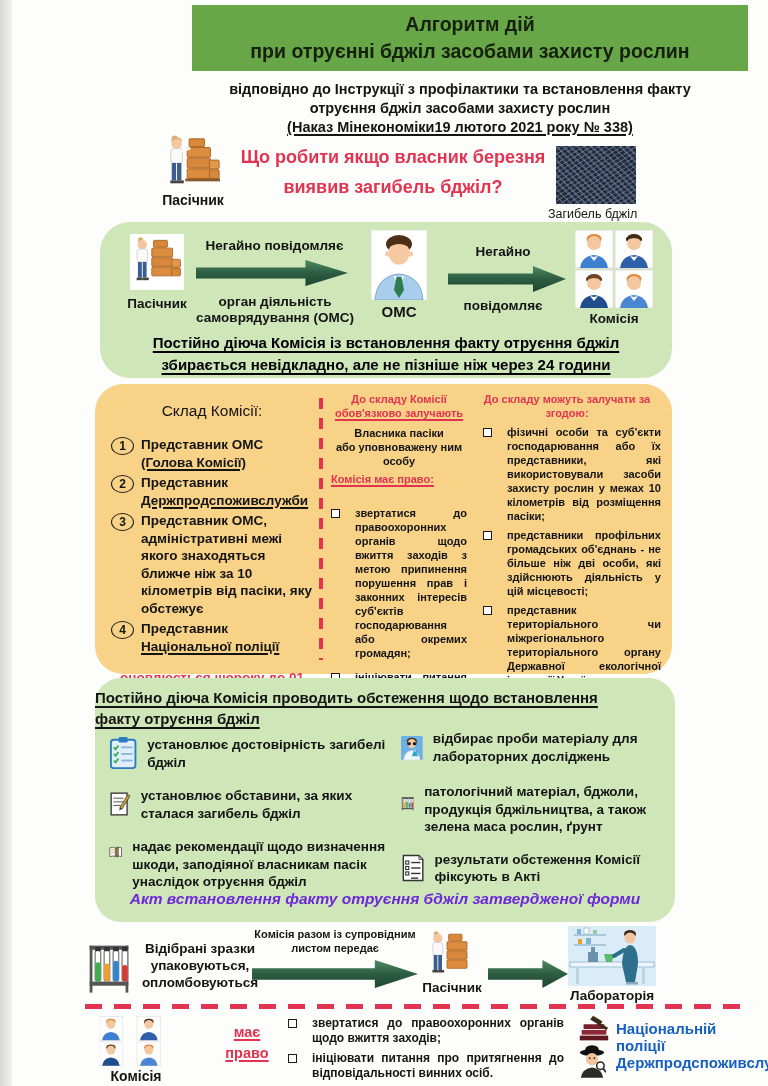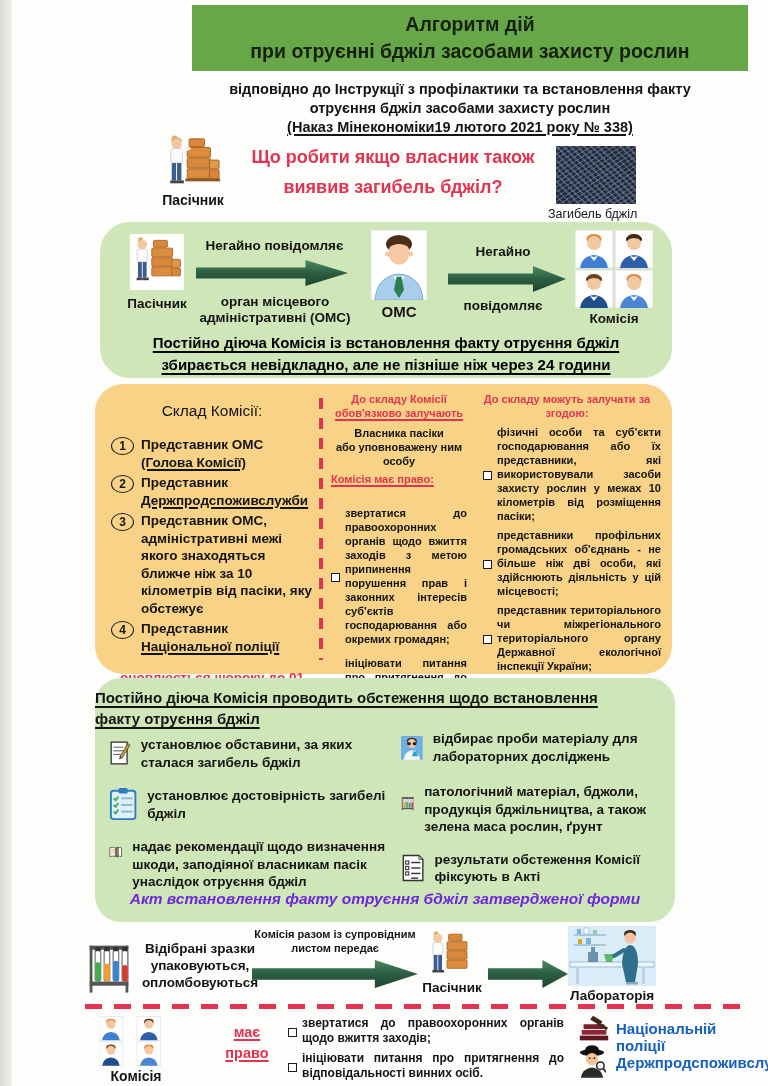--- a/index.html
+++ b/index.html
@@ -28,21 +28,21 @@
   .obox{background:#f8d287;border-radius:28px;}
   .flow-lbl{font-size:13.5px;font-weight:700;line-height:16px;text-align:center;}
   .note-red{font-size:15px;font-weight:700;line-height:22px;text-align:center;color:#000000;
             text-decoration:underline;text-decoration-thickness:2px;text-underline-offset:2.5px;}
   .col-title{font-size:15.5px;font-weight:400;text-align:center;}
   .citem{display:flex;gap:7px;margin-bottom:3px;}
   .numcirc{flex:0 0 auto;display:inline-flex;width:21px;height:16px;margin-top:1px;border:1.7px solid #1a1a1a;
            border-radius:50%;align-items:center;justify-content:center;font-size:12px;font-weight:700;}
   .citxt{font-size:13.5px;font-weight:700;line-height:17.5px;}
   .sm{font-size:11px;font-weight:700;line-height:14px;}
-  .brow{display:flex;gap:5px;margin-bottom:5px;align-items:center;}
+  .brow{display:flex;gap:15px;margin-bottom:5px;}
   .bsq{flex:0 0 auto;width:7px;height:7px;border:1.6px solid #1a1a1a;margin-top:2.5px;background:#fff;}
   .btxt{flex:1;font-size:11px;font-weight:700;line-height:14px;text-align:justify;}
   .vdash{background:repeating-linear-gradient(to bottom,#e23450 0 11px,transparent 11px 20px);width:4px;}
   .hdash{background:repeating-linear-gradient(to right,#e23450 0 17px,transparent 17px 29px);height:5px;}
   .insp-title{font-size:15px;font-weight:700;line-height:21px;text-align:left;
               text-decoration:underline;text-decoration-thickness:2px;text-underline-offset:2.5px;}
   .irow{display:flex;gap:10px;align-items:flex-start;margin-bottom:13px;}
   .itxt{font-size:13.5px;font-weight:700;line-height:17.5px;padding-top:2px;}
   .act-note{font-size:15.5px;font-weight:700;text-align:center;color:#6d28d9;font-style:italic;}
   .sf-text{font-size:13.5px;font-weight:700;line-height:17px;text-align:center;}
@@ -93,21 +93,21 @@
       <path d="M16,18 L24,15" stroke="#fafafa" stroke-width="3" stroke-linecap="round"></path>
       <rect x="6" y="30" width="4.5" height="18" fill="#3c5d8f"></rect>
       <rect x="11.5" y="30" width="4.5" height="18" fill="#3c5d8f"></rect>
       <rect x="4.5" y="48" width="7" height="3" fill="#444"></rect>
       <rect x="11.5" y="48" width="7" height="3" fill="#444"></rect>
     </svg>
     <div class="figure-label">Пасічник</div>
   </div>
 
   <div class="abs q-text">
-    <div>Що робити якщо власник також</div>
+    <div>Що робити якщо власник березня</div>
     <div>виявив загибель бджіл?</div>
   </div>
 
   <div class="abs" style="left:548px;top:146px;width:96px;">
     <div class="bees"></div>
     <div class="small-label" style="margin-top:3px;">Загибель бджіл</div>
   </div>
 
   <div class="abs gbox" style="left:100px;top:222px;width:572px;height:156px;">
 
@@ -127,21 +127,21 @@
         <rect x="4.5" y="48" width="7" height="3" fill="#444"></rect>
         <rect x="11.5" y="48" width="7" height="3" fill="#444"></rect>
       </svg>
       <div class="flow-lbl" style="margin-top:6px;">Пасічник</div>
     </div>
 
     <div class="abs flow-lbl" style="left:92px;top:16px;width:165px;">Негайно повідомляє</div>
     <svg class="abs" style="left:96px;top:38px;" width="152" height="26" viewBox="0 0 100 24" preserveAspectRatio="none">
       <polygon points="0,7 72,7 72,0 100,12 72,24 72,17 0,17" fill="url(#ag)"></polygon>
     </svg>
-    <div class="abs flow-lbl" style="left:86px;top:72px;width:178px;">орган місцевого адміністративні (ОМС)</div>
+    <div class="abs flow-lbl" style="left:86px;top:72px;width:178px;">орган діяльність самоврядування (ОМС)</div>
 
     <div class="abs" style="left:268px;top:8px;width:62px;">
       <svg width="56" height="70" viewBox="0 0 56 70" style="margin:0 auto">
         <rect x="0" y="0" width="56" height="70" fill="#ffffff" stroke="#e8e8e8"></rect>
         <ellipse cx="28" cy="14" rx="13" ry="9" fill="#4c2f16"></ellipse>
         <circle cx="16.5" cy="24" r="2.5" fill="#f6c9a2"></circle>
         <circle cx="39.5" cy="24" r="2.5" fill="#f6c9a2"></circle>
         <ellipse cx="28" cy="23" rx="10.5" ry="11.5" fill="#f6c9a2"></ellipse>
         <path d="M17,18 Q28,10 39,18 L39,13 Q28,5 17,13 Z" fill="#4c2f16"></path>
         <path d="M4,70 Q6,46 28,44 Q50,46 52,70 Z" fill="#a9cdec" stroke="#7fa8cc"></path>
@@ -271,41 +271,41 @@
 
   <div class="abs gbox" style="left:95px;top:678px;width:580px;height:244px;border-radius:26px;">
     <div class="insp-title" style="margin-top:9px;">
       <div>Постійно діюча Комісія проводить обстеження щодо встановлення</div>
       <div>факту отруєння бджіл</div>
     </div>
 
     <div class="abs" style="left:14px;top:56px;width:286px;">
       <div class="irow">
         <svg width="32" height="38" viewBox="0 0 30 36">
-          <rect x="3" y="3" width="22" height="30" fill="#fff" stroke="#333" stroke-width="1.8"></rect>
-          <line x1="6" y1="10" x2="20" y2="10" stroke="#666" stroke-width="1.5"></line>
-          <line x1="6" y1="15" x2="20" y2="15" stroke="#666" stroke-width="1.5"></line>
-          <line x1="6" y1="20" x2="16" y2="20" stroke="#666" stroke-width="1.5"></line>
-          <polygon points="15,23 26,5 29,7 18,25" fill="#c9a227" stroke="#333" stroke-width="1"></polygon>
-          <polygon points="15,23 18,25 14,27" fill="#333"></polygon>
-        </svg>
-        <div class="itxt">установлює обставини, за яких сталася загибель бджіл</div>
-      </div>
-      <div class="irow">
-        <svg width="32" height="38" viewBox="0 0 30 36">
           <rect x="2" y="4" width="26" height="30" rx="3" fill="#dff0fc" stroke="#2e7bbf" stroke-width="2"></rect>
           <rect x="10" y="1" width="10" height="6" rx="2" fill="#2e7bbf"></rect>
           <polyline points="5,12 7,14 10,10" fill="none" stroke="#3fae4c" stroke-width="2"></polyline>
             <line x1="13" y1="12" x2="25" y2="12" stroke="#8ab6dc" stroke-width="2"></line>
           <polyline points="5,19 7,21 10,17" fill="none" stroke="#3fae4c" stroke-width="2"></polyline>
             <line x1="13" y1="19" x2="25" y2="19" stroke="#8ab6dc" stroke-width="2"></line>
           <polyline points="5,26 7,28 10,24" fill="none" stroke="#3fae4c" stroke-width="2"></polyline>
             <line x1="13" y1="26" x2="25" y2="26" stroke="#8ab6dc" stroke-width="2"></line>
         </svg>
         <div class="itxt">установлює достовірність загибелі бджіл</div>
+      </div>
+      <div class="irow">
+        <svg width="32" height="38" viewBox="0 0 30 36">
+          <rect x="3" y="3" width="22" height="30" fill="#fff" stroke="#333" stroke-width="1.8"></rect>
+          <line x1="6" y1="10" x2="20" y2="10" stroke="#666" stroke-width="1.5"></line>
+          <line x1="6" y1="15" x2="20" y2="15" stroke="#666" stroke-width="1.5"></line>
+          <line x1="6" y1="20" x2="16" y2="20" stroke="#666" stroke-width="1.5"></line>
+          <polygon points="15,23 26,5 29,7 18,25" fill="#c9a227" stroke="#333" stroke-width="1"></polygon>
+          <polygon points="15,23 18,25 14,27" fill="#333"></polygon>
+        </svg>
+        <div class="itxt">установлює обставини, за яких сталася загибель бджіл</div>
       </div>
       <div class="irow">
         <svg width="34" height="32" viewBox="0 0 32 30">
           <path d="M2,5 Q9,2 15,5 L15,26 Q9,23 2,26 Z" fill="#fff" stroke="#333" stroke-width="1.6"></path>
           <path d="M30,5 Q23,2 17,5 L17,26 Q23,23 30,26 Z" fill="#fff" stroke="#333" stroke-width="1.6"></path>
           <line x1="5" y1="9" x2="12" y2="8" stroke="#e0a32e" stroke-width="1.5"></line>
           <line x1="5" y1="13" x2="12" y2="12" stroke="#e0a32e" stroke-width="1.5"></line>
           <line x1="5" y1="17" x2="12" y2="16" stroke="#e0a32e" stroke-width="1.5"></line>
           <rect x="18.5" y="4" width="4" height="20" fill="#b5722c" stroke="#333" stroke-width="1"></rect>
           <polygon points="18.5,24 22.5,24 20.5,29" fill="#333"></polygon>

